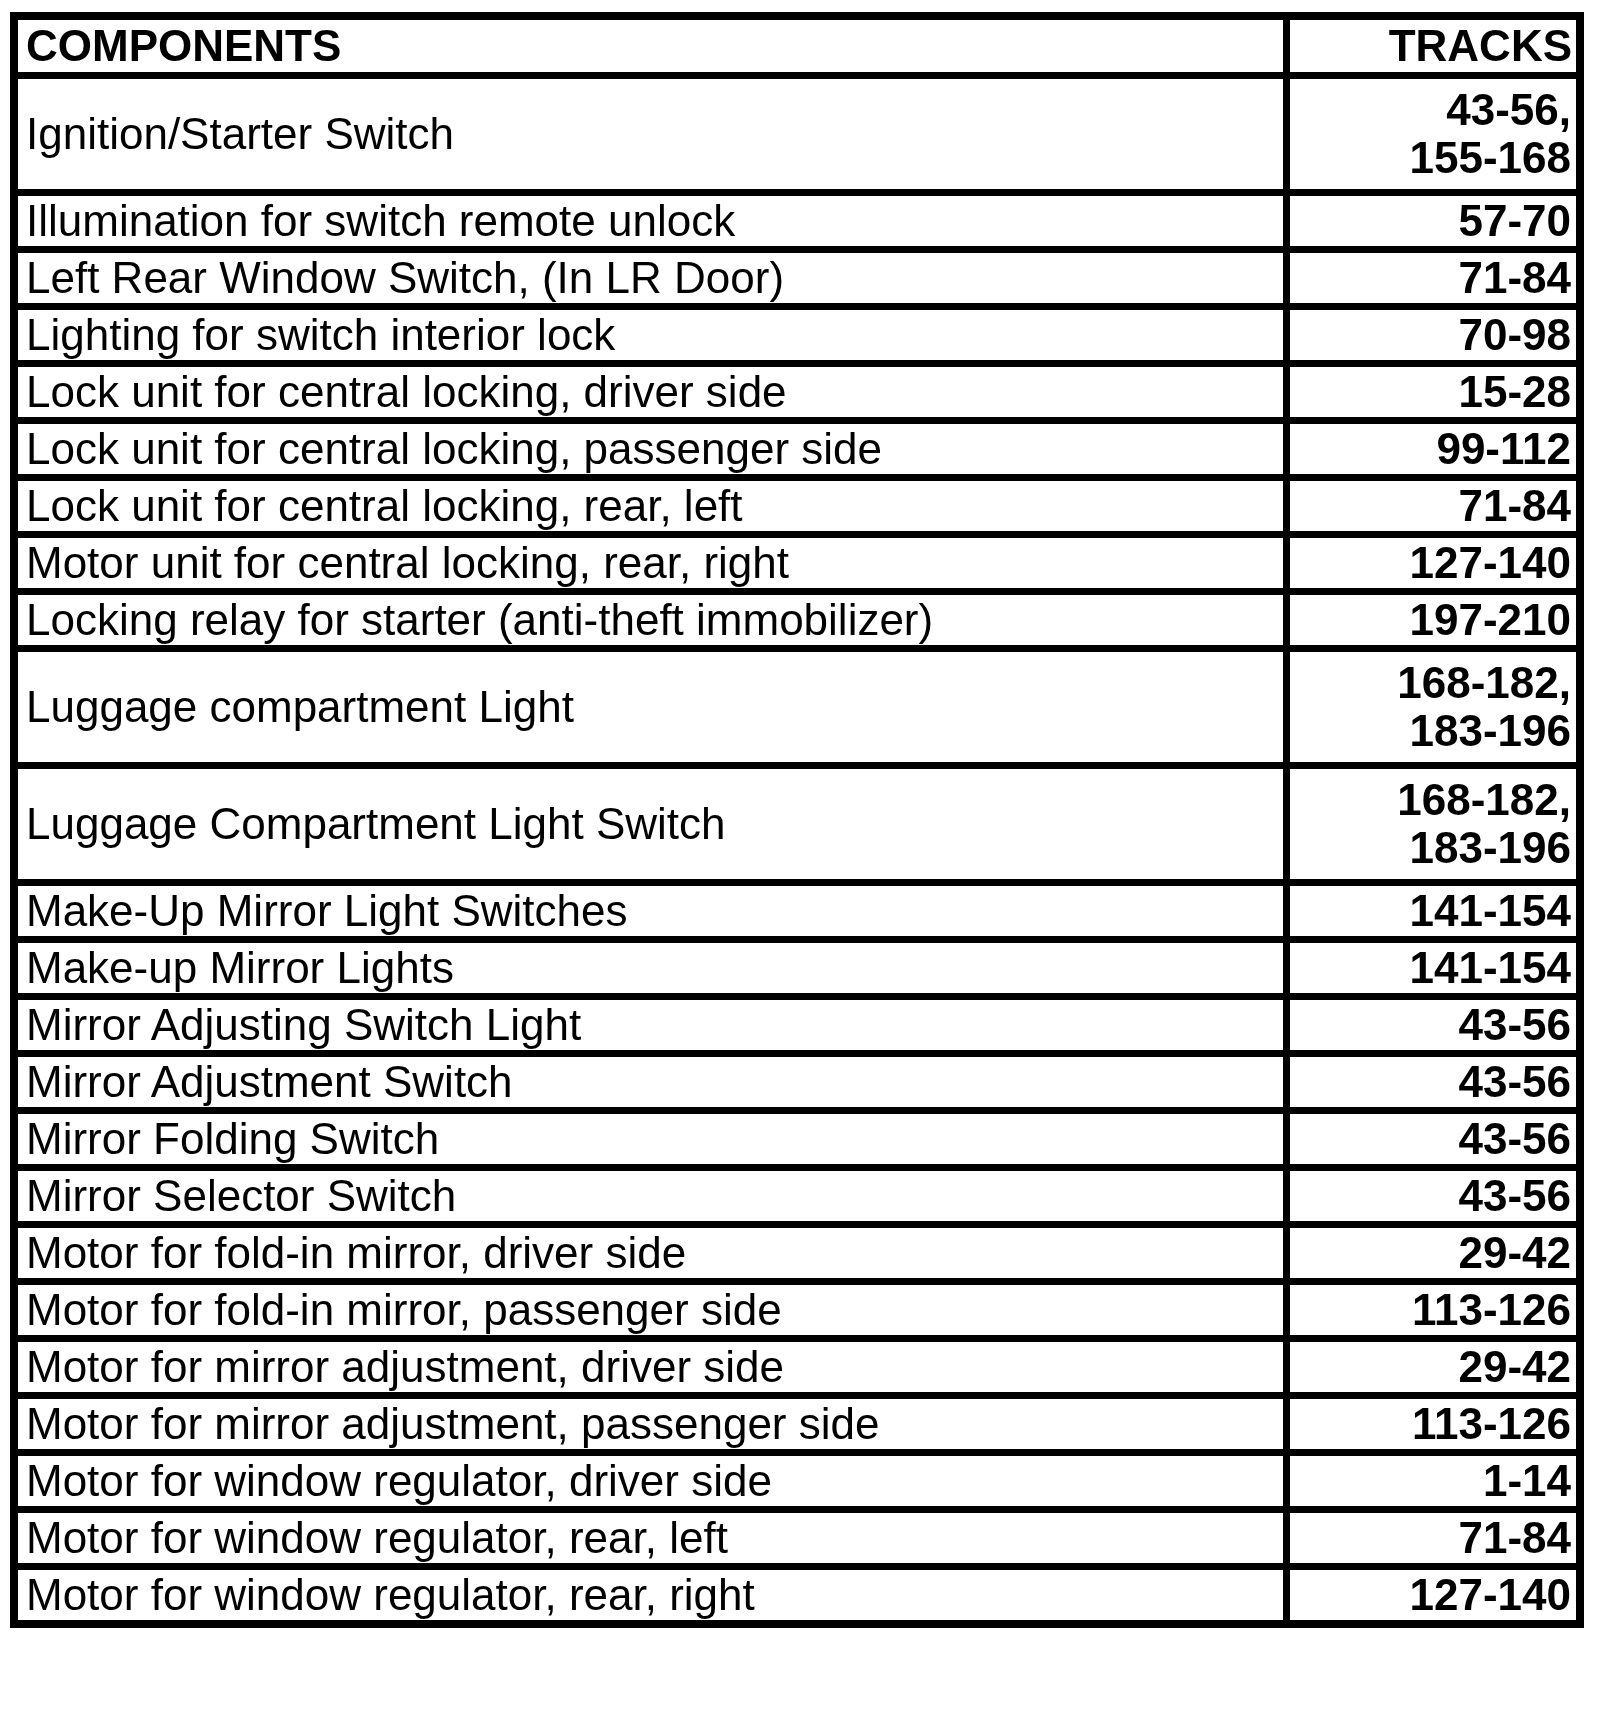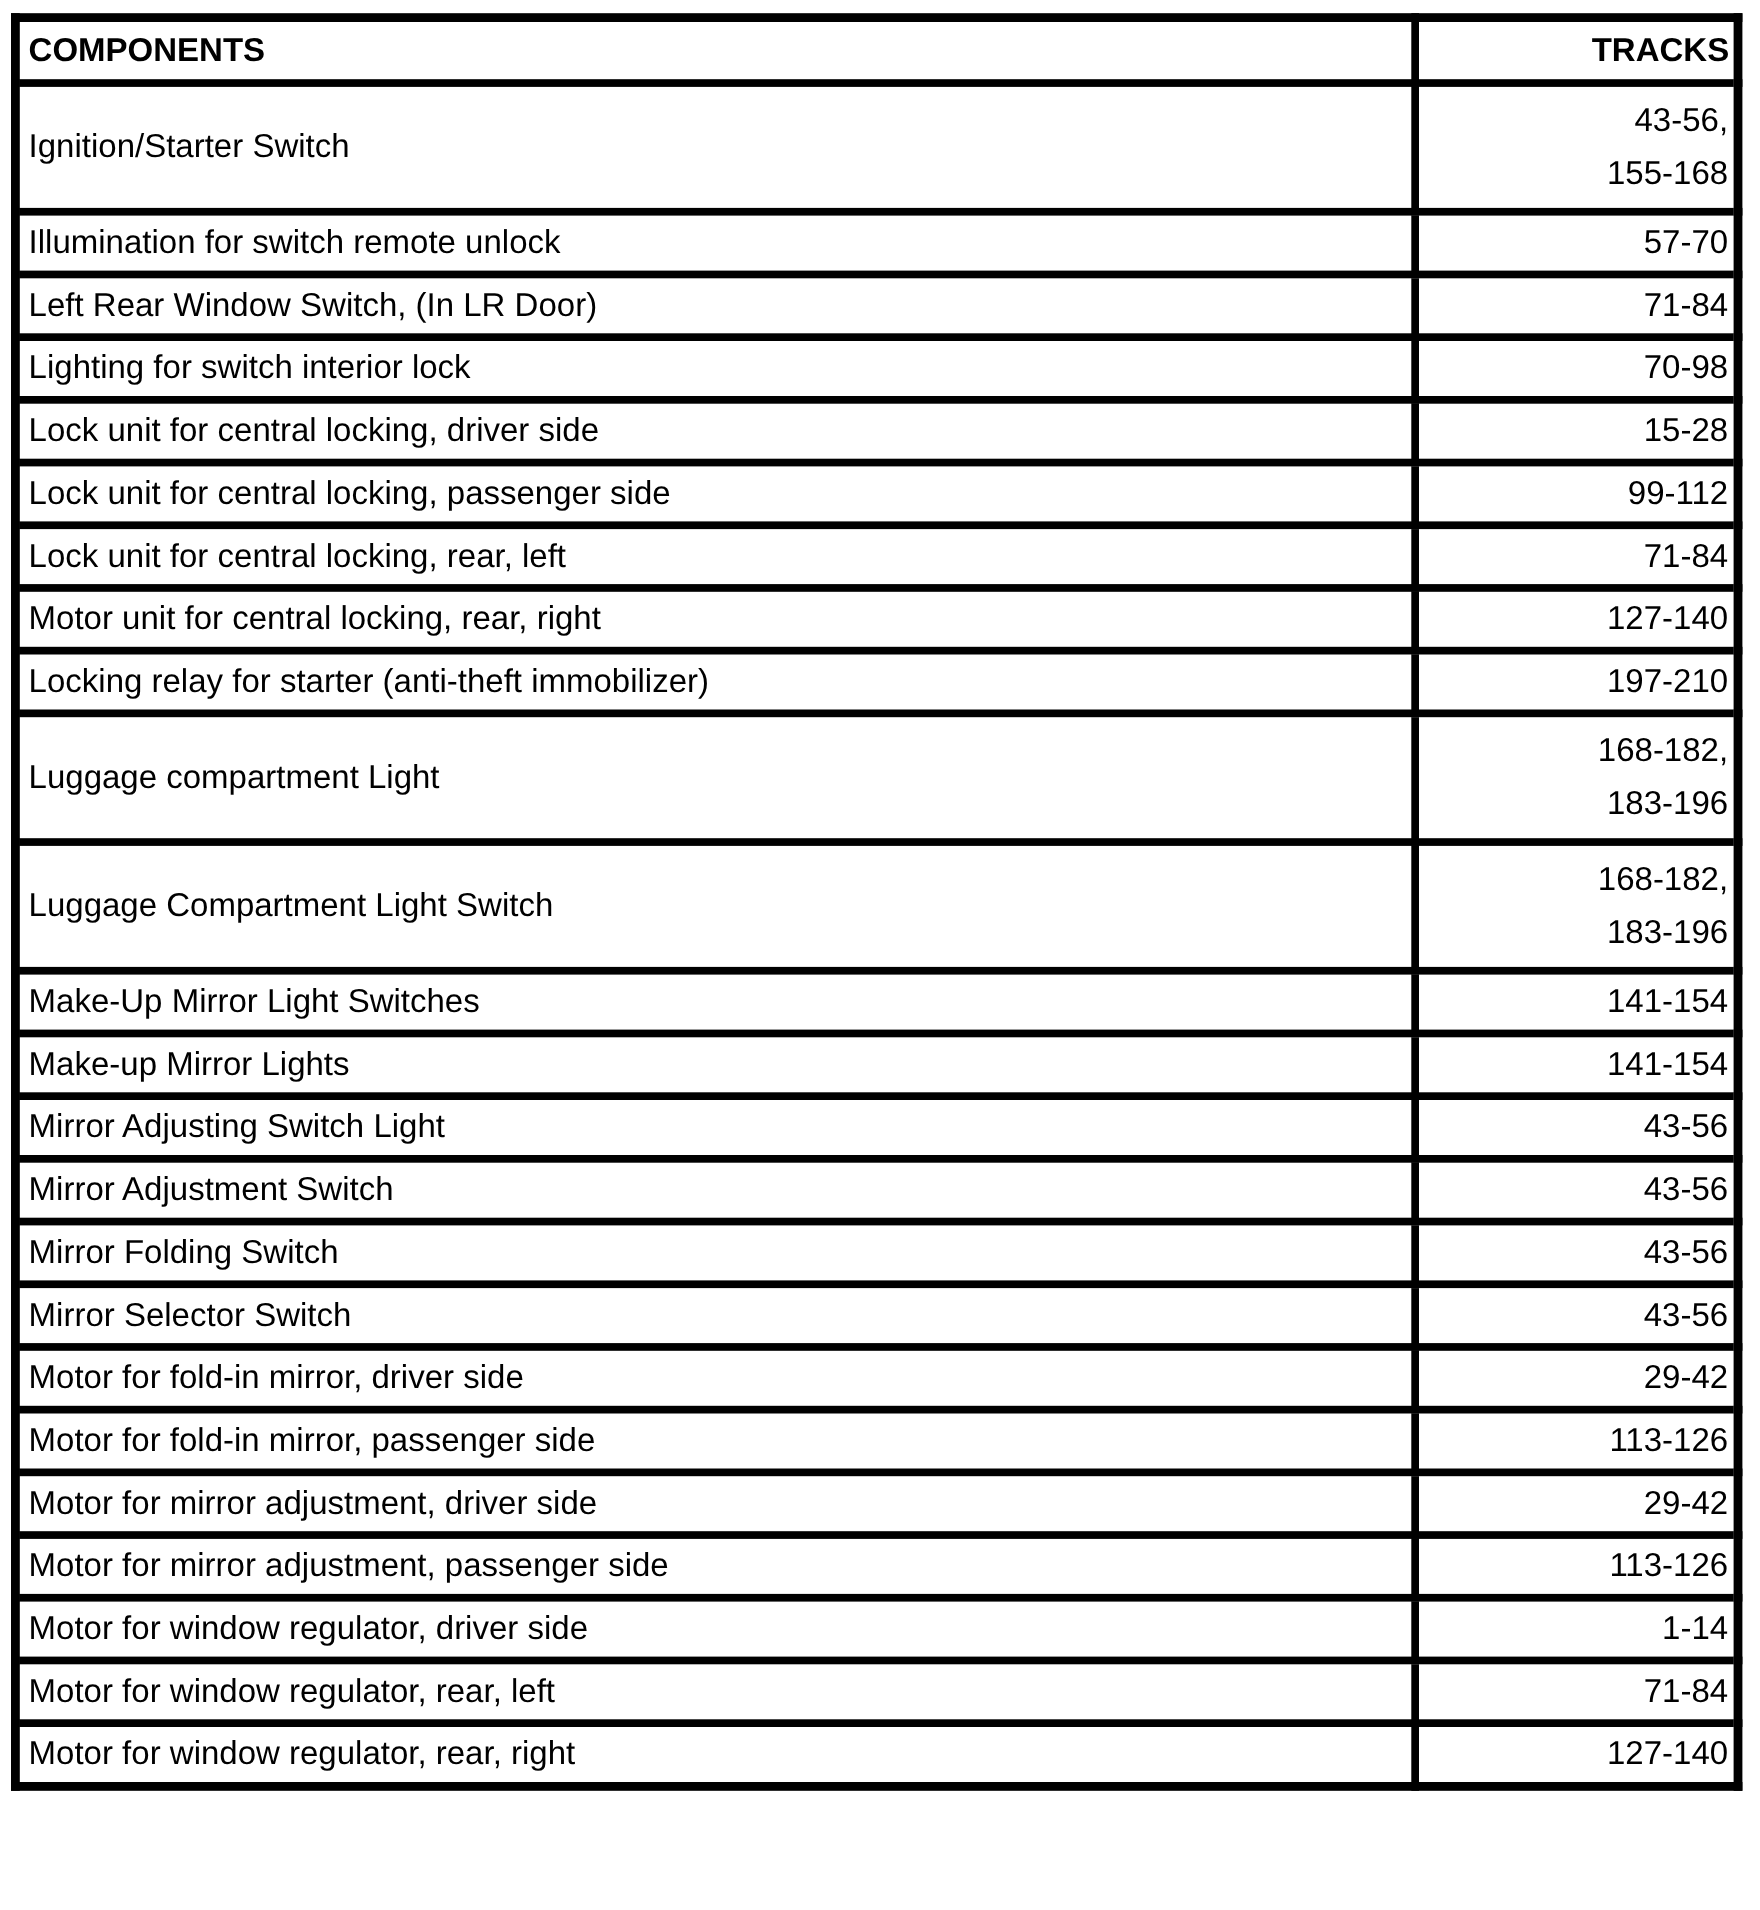--- a/index.html
+++ b/index.html
@@ -23,21 +23,21 @@
     table-layout: fixed;
     border: 8px solid #000000;
     color: #000000;
   }
   .doc-table col.col-components { width: 1272px; }
   .doc-table col.col-tracks { width: 294px; }
 
   .doc-table th,
   .doc-table td {
     border: 7px solid #000000;
-    font-size: 30px;
+    font-size: 44px;
     line-height: 48px;
     vertical-align: middle;
     overflow: hidden;
   }
   .doc-table th {
     font-weight: bold;
     padding: 2px 4px 2px 8px;
   }
   th.h-components {
     text-align: left;
@@ -48,20 +48,21 @@
   }
   td.cell-component {
     text-align: left;
     padding: 1px 6px 1px 8px;
     white-space: nowrap;
   }
   td.cell-tracks {
     text-align: right;
     padding: 1px 5px 1px 4px;
     white-space: pre-line;
+    font-weight: bold;
   }
   tr.tall td {
     padding-top: 7px;
     padding-bottom: 7px;
   }
 </style>
 </head>
 <body>
 
 <table class="doc-table">

